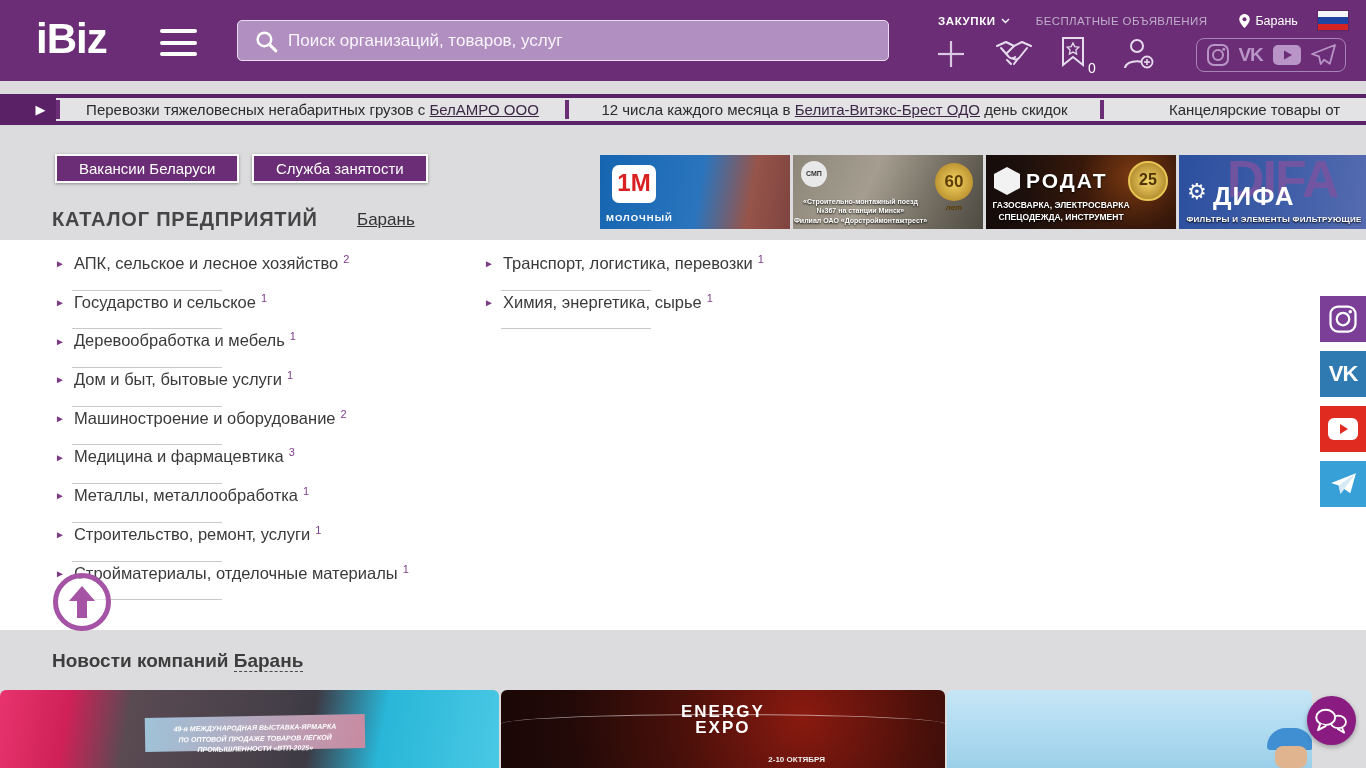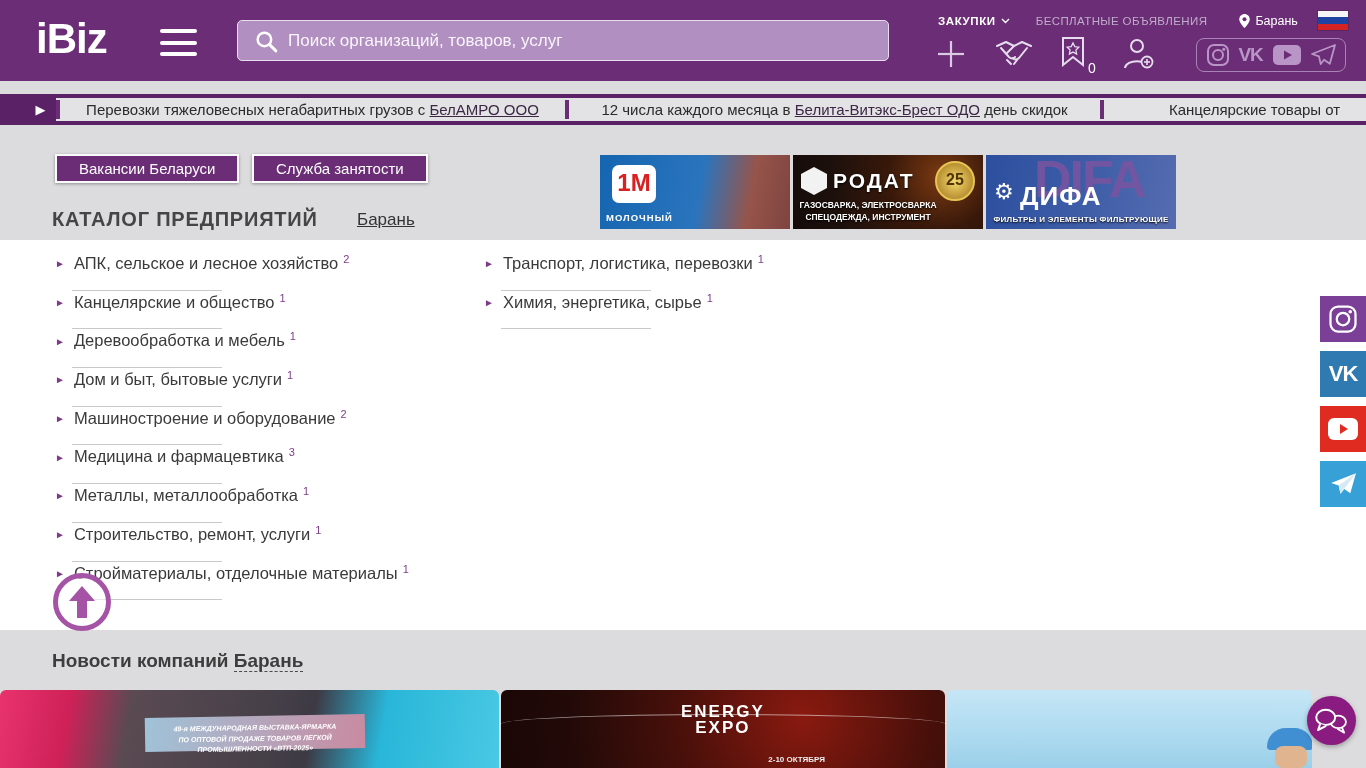--- a/index.html
+++ b/index.html
@@ -226,39 +226,44 @@
   <button class="pill-btn btn-vac">Вакансии Беларуси</button>
   <button class="pill-btn btn-emp">Служба занятости</button>
   <div class="cat-head">КАТАЛОГ ПРЕДПРИЯТИЙ</div>
   <a class="cat-city">Барань</a>
 
   <div class="banners">
     <div class="banner bn1">
       <div class="logo1m">1М</div>
       <div class="cap">МОЛОЧНЫЙ</div>
     </div>
+    <div class="banner bn2">
+      <div class="smp-logo">СМП</div>
+      <div class="medal60"><span>60</span><i>лет</i></div>
+      <div class="cap"><span>«Строительно-монтажный поезд №367 на станции Минск»</span><br><span>Филиал ОАО «Дорстроймонтажтрест»</span></div>
+    </div>
     <div class="banner bn3">
       <div class="hex"></div>
       <div class="rodat">РОДАТ</div>
       <div class="medal25">25</div>
       <div class="cap"><span>ГАЗОСВАРКА, ЭЛЕКТРОСВАРКА</span><br><span>СПЕЦОДЕЖДА, ИНСТРУМЕНТ</span></div>
     </div>
     <div class="banner bn4">
       <div class="difa-wm">DIFA</div>
       <div class="gear">⚙</div>
       <div class="difa">ДИФА</div>
       <div class="cap">ФИЛЬТРЫ И ЭЛЕМЕНТЫ ФИЛЬТРУЮЩИЕ</div>
     </div>
   </div>
 </div>
 
 <div class="catalog-panel">
   <div class="cat-col col-left">
     <div class="cat-item"><span class="bullet">►</span><span class="lbl">АПК, сельское и лесное хозяйство</span><sup>2</sup><div class="rule"></div></div>
-    <div class="cat-item"><span class="bullet">►</span><span class="lbl">Канцелярские и общество</span><sup>1</sup><div class="rule"></div></div>
+    <div class="cat-item"><span class="bullet">►</span><span class="lbl">Государство и сельское</span><sup>1</sup><div class="rule"></div></div>
     <div class="cat-item"><span class="bullet">►</span><span class="lbl">Деревообработка и мебель</span><sup>1</sup><div class="rule"></div></div>
     <div class="cat-item"><span class="bullet">►</span><span class="lbl">Дом и быт, бытовые услуги</span><sup>1</sup><div class="rule"></div></div>
     <div class="cat-item"><span class="bullet">►</span><span class="lbl">Машиностроение и оборудование</span><sup>2</sup><div class="rule"></div></div>
     <div class="cat-item"><span class="bullet">►</span><span class="lbl">Медицина и фармацевтика</span><sup>3</sup><div class="rule"></div></div>
     <div class="cat-item"><span class="bullet">►</span><span class="lbl">Металлы, металлообработка</span><sup>1</sup><div class="rule"></div></div>
     <div class="cat-item"><span class="bullet">►</span><span class="lbl">Строительство, ремонт, услуги</span><sup>1</sup><div class="rule"></div></div>
     <div class="cat-item"><span class="bullet">►</span><span class="lbl">Стройматериалы, отделочные материалы</span><sup>1</sup><div class="rule"></div></div>
   </div>
   <div class="cat-col col-right">
     <div class="cat-item"><span class="bullet">►</span><span class="lbl">Транспорт, логистика, перевозки</span><sup>1</sup><div class="rule"></div></div>

